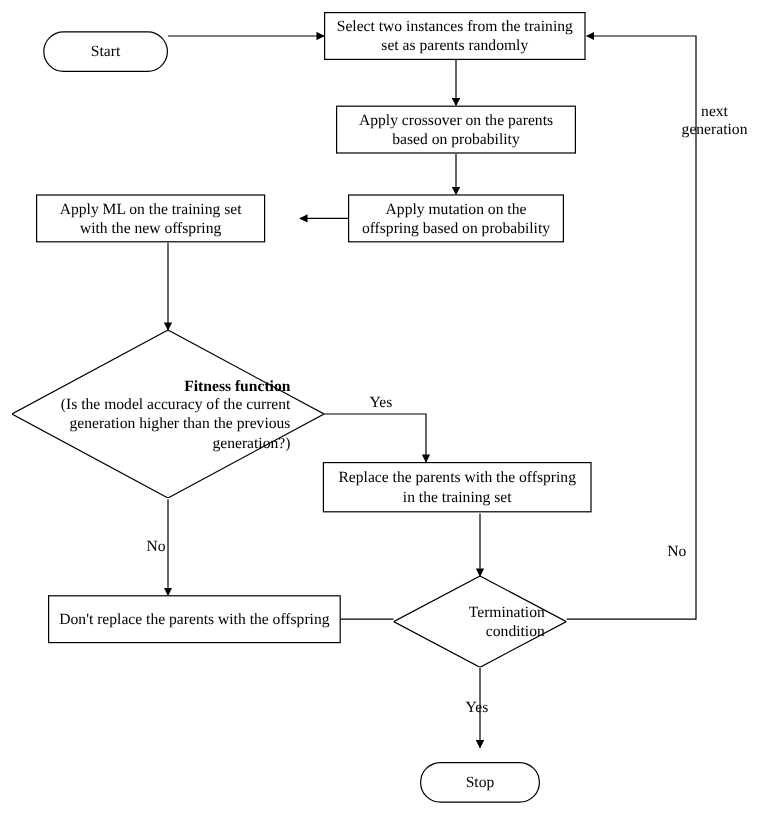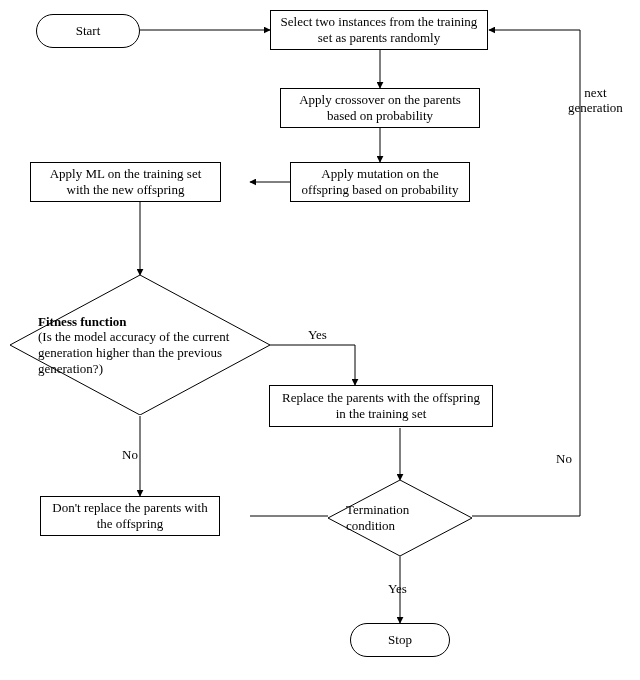--- a/index.html
+++ b/index.html
@@ -21,33 +21,34 @@
     text-align: center;
     display: flex;
     align-items: center;
     justify-content: center;
     padding: 4px 6px;
     box-sizing: border-box;
     line-height: 1.25;
   }
   .terminator {
     border-radius: 9999px;
+    margin-top: 12px;
   }
   .diamond {
     position: absolute;
     background: #fff;
   }
   .diamond svg { display:block; }
   .diamond .dtxt {
     position: absolute;
     left: 0; right: 0; top: 0; bottom: 0;
     display: flex;
     align-items: center;
     justify-content: center;
-    text-align: left;
+    text-align: right;
     padding: 0 28px;
     line-height: 1.2;
   }
   .label {
     position: absolute;
     text-align: center;
     line-height: 1.15;
   }
   .bold { font-weight: bold; }
 
@@ -123,21 +124,21 @@
         <div class="bold">Fitness function</div>
         <div>(Is the model accuracy of the current generation higher than the previous generation?)</div>
       </div>
     </div>
   </div>
 
   <div class="box" style="left:269px; top:385px; width:224px; height:42px;">
     <span>Replace the parents with the offspring in the training set</span>
   </div>
 
-  <div class="box" style="left:40px; top:496px; width:180px; height:40px;">
+  <div class="box" style="left:40px; top:496px; width:244px; height:40px;">
     <span>Don't replace the parents with the offspring</span>
   </div>
 
   <div class="diamond" style="left:328px; top:480px; width:144px; height:76px;">
     <svg width="144" height="76" viewBox="0 0 144 76">
       <polygon points="72,0 144,38 72,76 0,38" fill="#fff" stroke="#000" stroke-width="1"></polygon>
     </svg>
     <div class="dtxt" style="padding:0 18px;">
       <span>Termination condition</span>
     </div>

